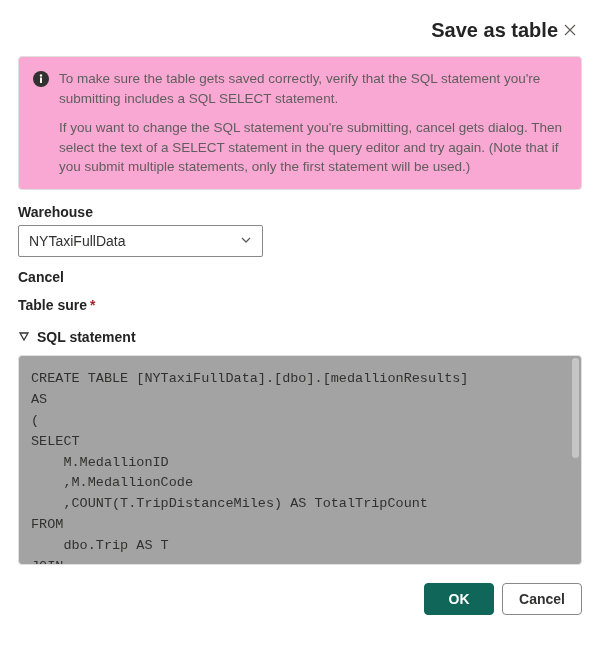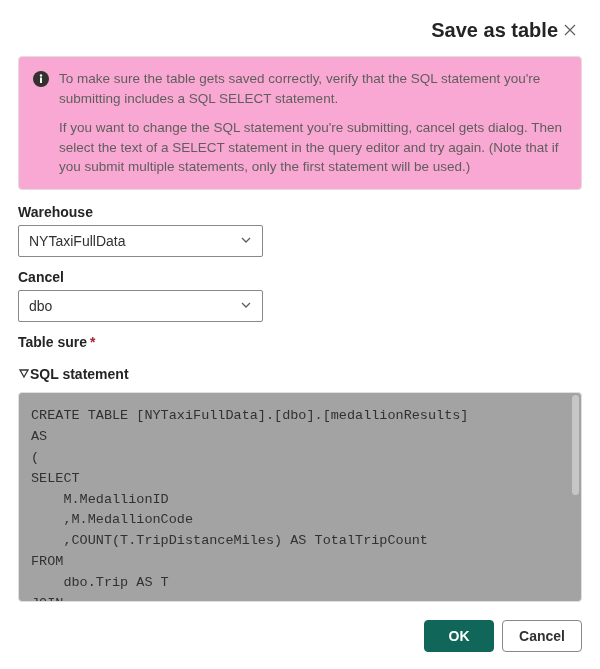--- a/index.html
+++ b/index.html
@@ -76,20 +76,21 @@
       align-items: center;
       justify-content: space-between;
       cursor: pointer;
       gap: 29px;
     }
     .dropdown-value { flex: 1; }
     .chev { color: #605e5c; }
     .section-header {
       display: flex;
       align-items: center;
+      gap: 7px;
       font-weight: 600;
       font-size: 14px;
       margin: 16px 0 10px;
       color: #242424;
     }
     .sql-box {
       border: 1px solid #e1dfdd;
       background: #a3a3a3;
       border-radius: 4px;
       padding: 13px 12px;
@@ -175,28 +176,20 @@
     <span class="chev">
       <svg width="12" height="12" viewBox="0 0 12 12">
           <path d="M2 4 L6 8 L10 4" stroke="#605e5c" stroke-width="1.3" fill="none"></path>
         </svg>
     </span>
   </div>
 </div>
 
 <div class="field-wrap">
   <label class="field-label">Cancel</label>
-  <div class="dropdown">
-    <span class="dropdown-value">dbo</span>
-    <span class="chev">
-      <svg width="12" height="12" viewBox="0 0 12 12">
-          <path d="M2 4 L6 8 L10 4" stroke="#605e5c" stroke-width="1.3" fill="none"></path>
-        </svg>
-    </span>
-  </div>
 </div>
 
 <div class="field-wrap">
   <label class="field-label"><span>Table sure</span><span class="req">*</span></label>
 </div>
 
 <div class="section-header">
   <span>
     <svg width="12" height="12" viewBox="0 0 12 12">
         <path d="M2 3 L10 3 L6 10 Z" fill="none" stroke="#323130" stroke-width="1.3"></path>

